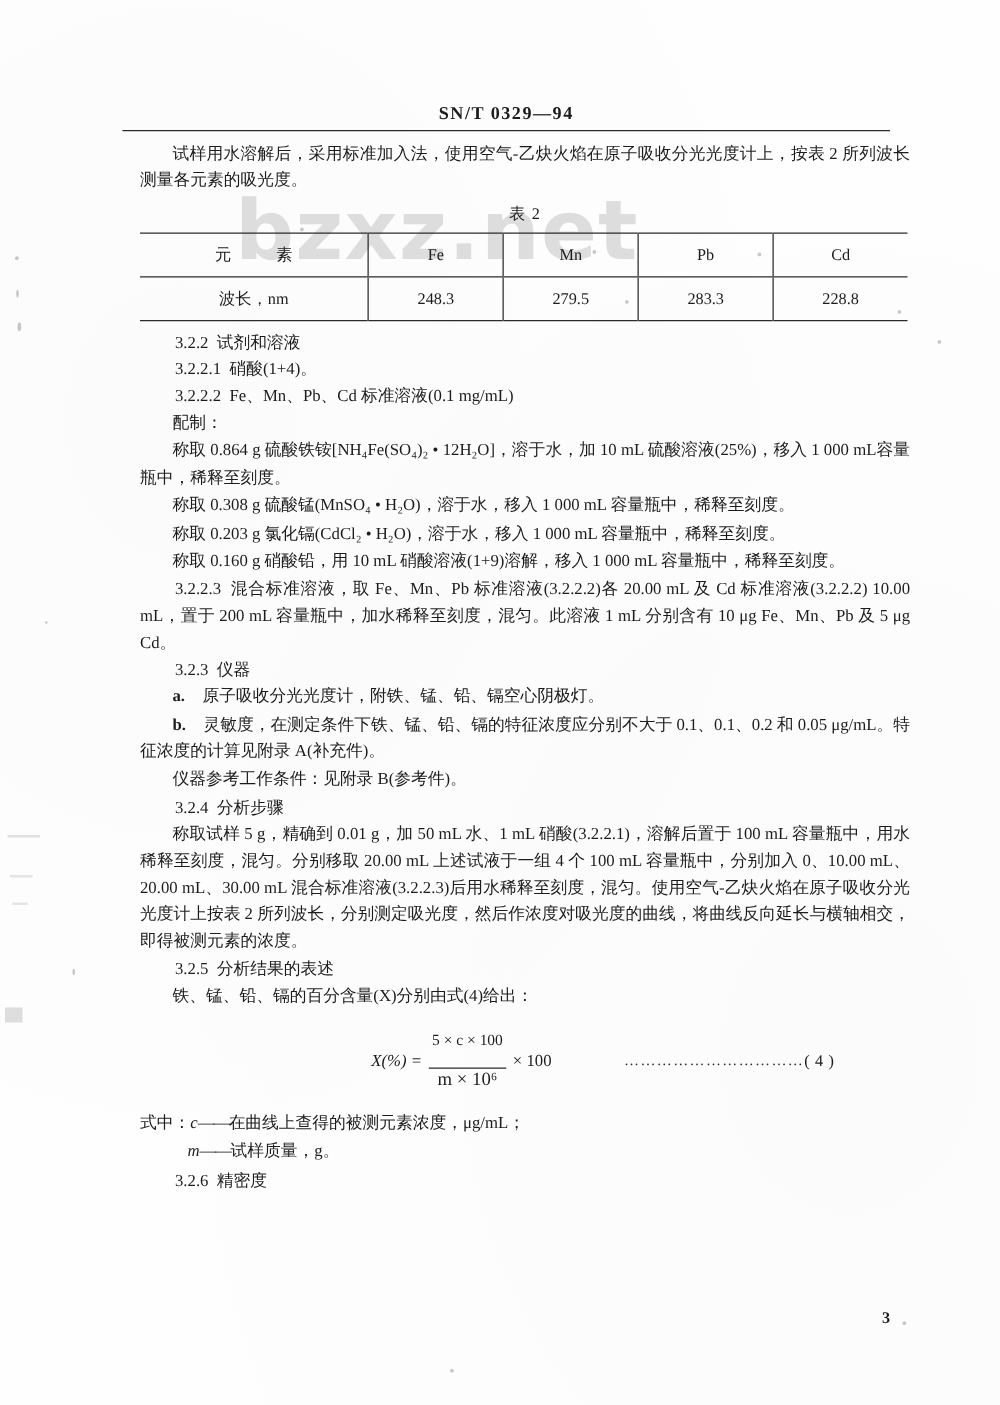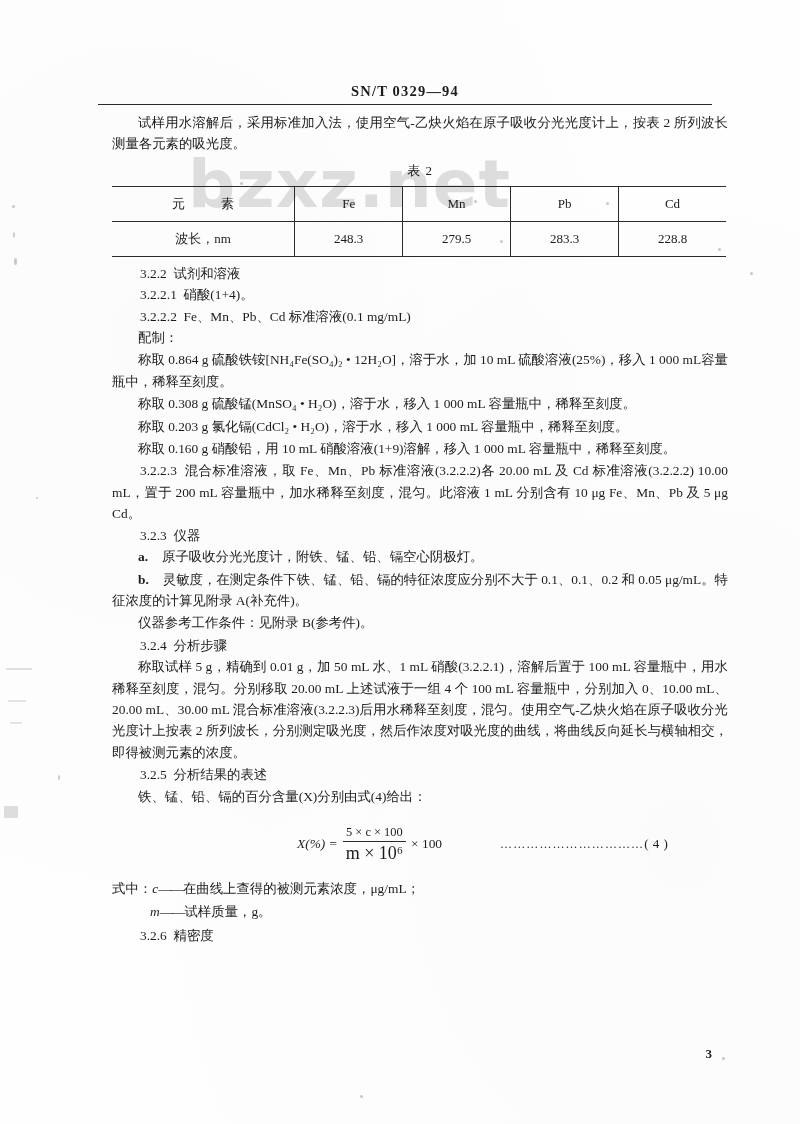--- a/index.html
+++ b/index.html
@@ -148,27 +148,27 @@
     font-style: normal;
   }
   .frac {
     display: inline-flex;
     flex-direction: column;
     align-items: center;
     margin: 0 5px;
     vertical-align: middle;
   }
   .frac .nu {
-    padding: 0 3px 1px 3px;
+    padding: 0 3px 14px 3px;
     border-bottom: 1.1px solid #2b2b2b;
     font-size: 12.4px;
   }
   .frac .de {
     padding: 1px 3px 0 3px;
-    font-size: 18px;
+    font-size: 15px;
   }
   .ital { font-style: italic; }
   .leader {
     margin-left: 58px;
     letter-spacing: 1.1px;
     font-size: 12px;
     color: #2b2b2b;
   }
   .eqno { font-size: 13px; letter-spacing: .5px; }
 

